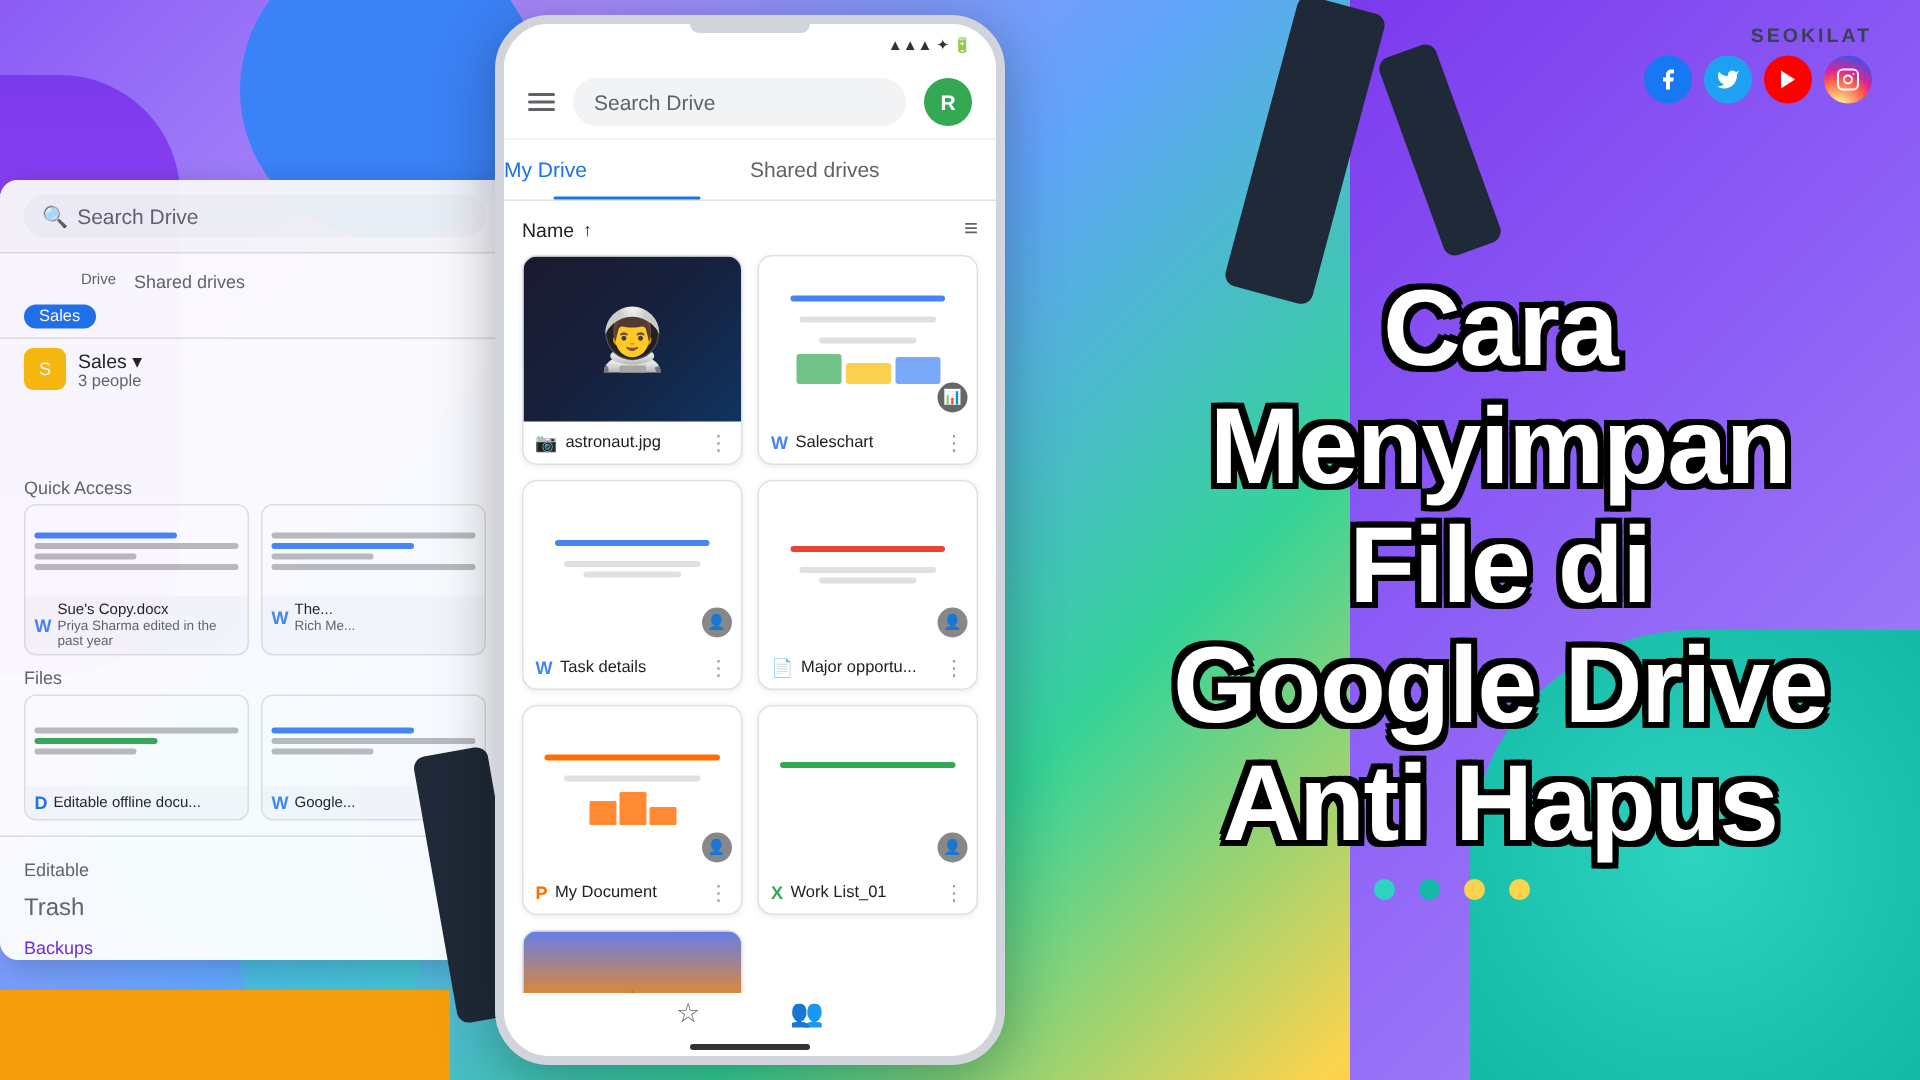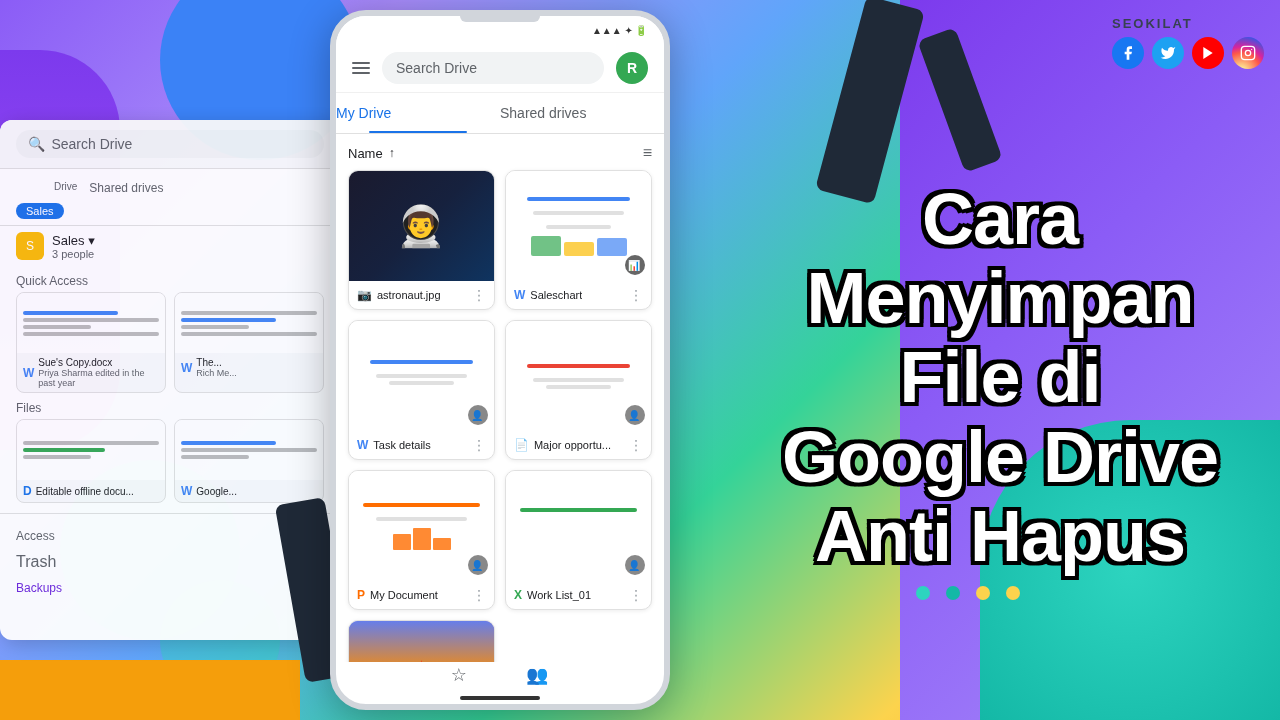--- a/index.html
+++ b/index.html
@@ -138,23 +138,23 @@
       color: white;
       text-shadow: -4px -4px 0 #000, 4px -4px 0 #000, -4px 4px 0 #000, 4px 4px 0 #000, 0 4px 0 #000, 0 -4px 0 #000, 4px 0 0 #000, -4px 0 0 #000;
       line-height: 1.1;
       letter-spacing: -1px;
     }
 
     
     .seokilat-area {
       position: absolute;
       top: 16px;
-      right: 16px;
+      right: 32px;
       z-index: 20;
-      text-align: left;
+      text-align: right;
     }
     .seokilat-label {
       font-size: 13px;
       font-weight: bold;
       color: #374151;
       letter-spacing: 2px;
       margin-bottom: 6px;
     }
     .social-icons {
       display: flex;
@@ -240,20 +240,21 @@
     }
     .sales-info .sales-sub {
       font-size: 11px;
       color: #5f6368;
     }
     .quick-access-label {
       padding: 8px 16px 4px;
       font-size: 12px;
       color: #5f6368;
       font-weight: 500;
+      margin-top: 44px;
     }
     .file-grid {
       display: grid;
       grid-template-columns: 1fr 1fr;
       gap: 8px;
       padding: 0 16px;
     }
     .file-card {
       background: #f8f9fa;
       border-radius: 8px;
@@ -724,21 +725,21 @@
       <div class="file-card-info">
         <span style="color:#4285f4; font-size:12px; font-weight:bold;">W</span>
         <div class="file-name-small">Google...</div>
       </div>
     </div>
   </div>
 
   <div style="padding: 12px 16px 0; border-top: 1px solid #e0e0e0; margin-top: 10px;">
     <div style="display:flex; flex-direction:column; gap:4px;">
       <div style="font-size:12px; color:#5f6368; padding:3px 0; cursor:pointer;">
-        <span>Access</span>
+        <span>Editable</span>
       </div>
       <div style="font-size:16px; color:#5f6368; padding:3px 0; cursor:pointer;">
         <span>Trash</span>
       </div>
       <div style="font-size:12px; color:#6d28d9; padding:3px 0; cursor:pointer;">
         <span>Backups</span>
       </div>
     </div>
   </div>
 </div>

